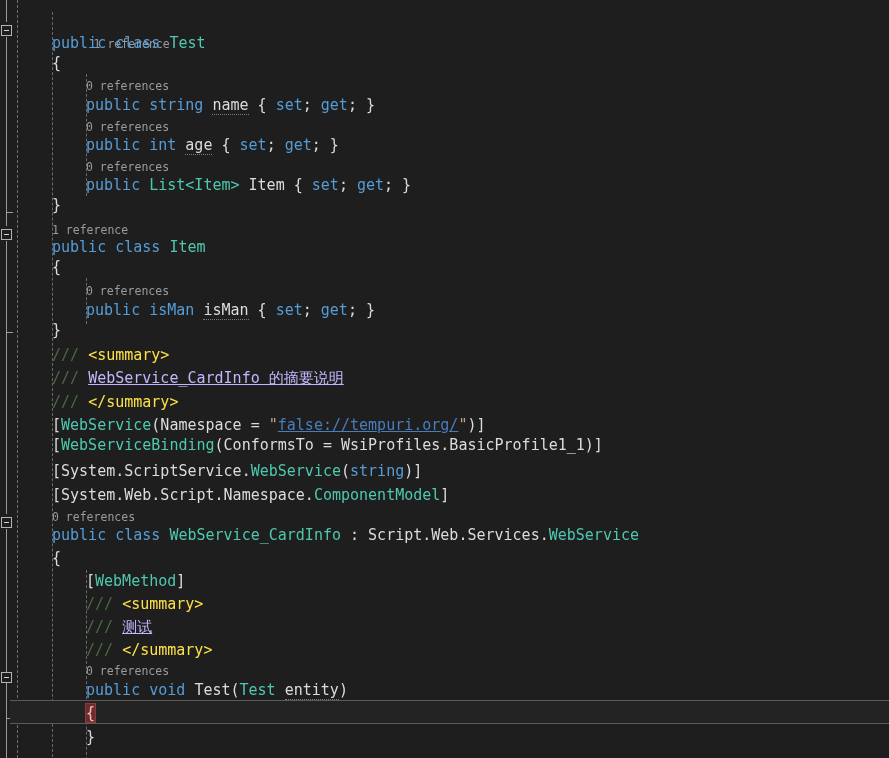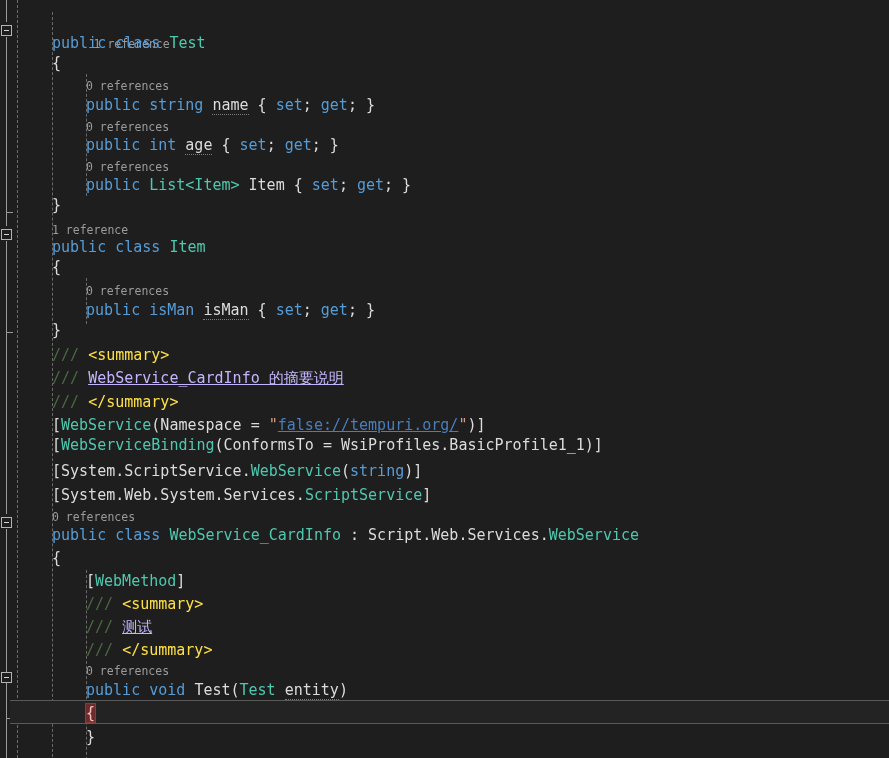--- a/index.html
+++ b/index.html
@@ -208,21 +208,21 @@
     <div class="line src" style="top:356px; left:12px;"><span class="cmtd">///</span><span> </span><span class="cmt">WebService_CardInfo 的摘要说明</span></div>
 
     <div class="line src" style="top:380px; left:12px;"><span class="cmtd">///</span><span> </span><span class="xtag">&lt;/summary&gt;</span></div>
 
     <div class="line src" style="top:403px; left:12px;"><span class="punc">[</span><span class="attr">WebService</span><span class="id">(Namespace = </span><span class="str">"</span><span class="link">false://tempuri.org/</span><span class="str">"</span><span class="punc">)]</span></div>
 
     <div class="line src" style="top:423px; left:12px;"><span class="punc">[</span><span class="attr">WebServiceBinding</span><span class="id">(ConformsTo = WsiProfiles.BasicProfile1_1)]</span></div>
 
     <div class="line src" style="top:449px; left:12px;"><span class="id">[System.ScriptService.</span><span class="attr">WebService</span><span class="punc">(</span><span class="kw">string</span><span class="punc">)]</span></div>
 
-    <div class="line src" style="top:473px; left:12px;"><span class="id">[System.Web.System.Services.</span><span class="attr">ScriptService</span><span class="punc">]</span></div>
+    <div class="line src" style="top:473px; left:12px;"><span class="id">[System.Web.Script.Namespace.</span><span class="attr">ComponentModel</span><span class="punc">]</span></div>
 
     <div class="line lens" style="top:495px; left:12px;"><span>0 references</span></div>
 
     <div class="line src" style="top:513px; left:12px;"><span class="kw">public</span><span> </span><span class="kw">class</span><span> </span><span class="typ">WebService_CardInfo</span><span class="punc"> : </span><span class="id">Script.Web.Services.</span><span class="typ">WebService</span></div>
 
     <div class="line src" style="top:536px; left:12px;"><span class="punc">{</span></div>
 
     <div class="line src" style="top:559px; left:46px;"><span class="punc">[</span><span class="attr">WebMethod</span><span class="punc">]</span></div>
 
     <div class="line src" style="top:582px; left:46px;"><span class="cmtd">///</span><span> </span><span class="xtag">&lt;summary&gt;</span></div>

